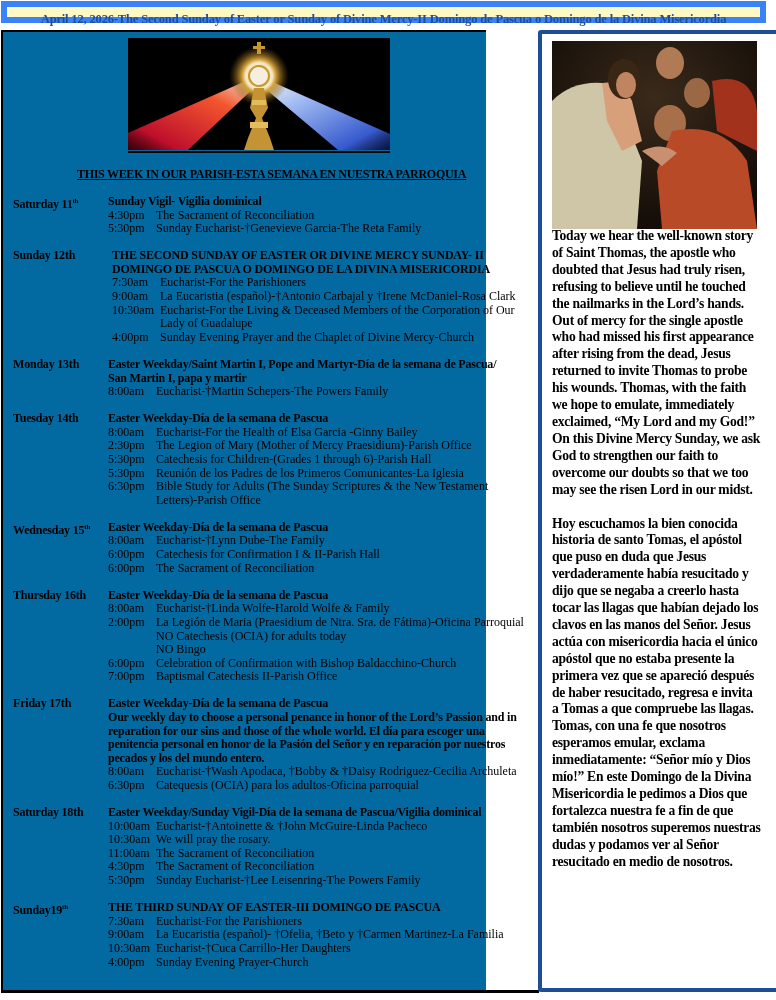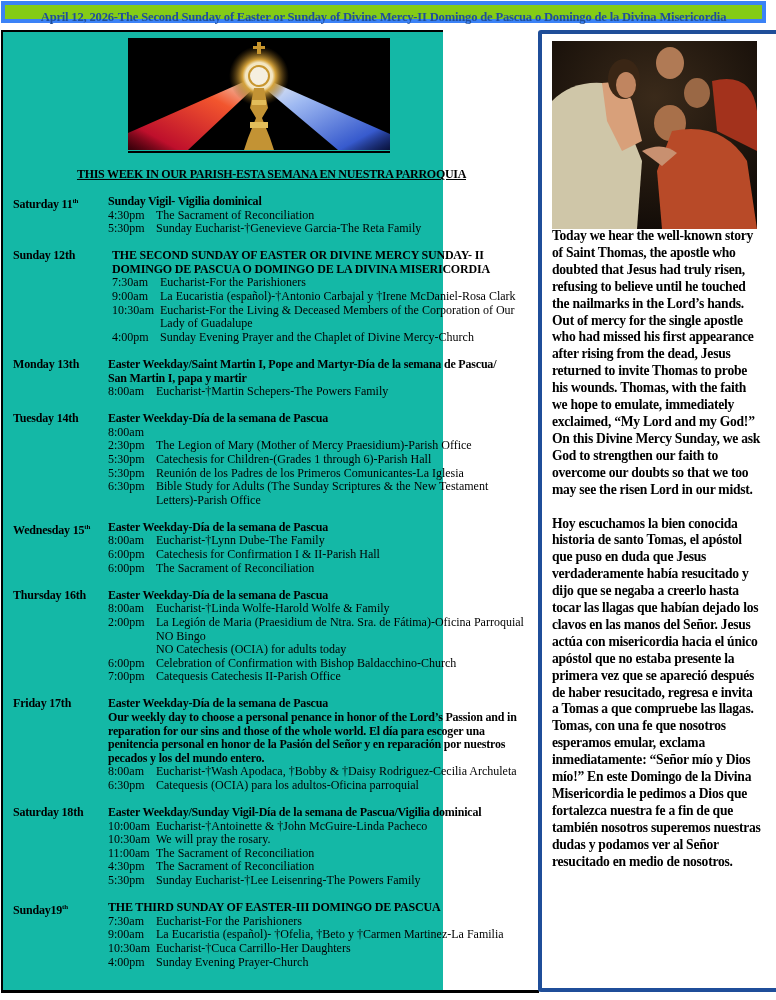--- a/index.html
+++ b/index.html
@@ -1,25 +1,25 @@
 <!DOCTYPE html>
 <html><head>
 <meta charset="utf-8">
 <style>
   html, body { margin: 0; padding: 0; background: #ffffff; }
   body { width: 776px; height: 1000px; position: relative; overflow: hidden;
          font-family: "Liberation Serif", "DejaVu Serif", serif; color: #000; }
 
   .header-bar { position: absolute; left: 1px; top: 1px; width: 765px; height: 22px;
-                border: 4px solid #3b82f6; box-sizing: border-box; background: #84cc16; }
+                border: 6px solid #3b82f6; box-sizing: border-box; background: #fef9c3; }
   .header-title { position: absolute; left: 0; right: 0; top: 5px; text-align: center;
                   font-weight: bold; font-size: 12.6px; color: #1f4e9a; letter-spacing: -0.2px; white-space: nowrap; }
 
-  .left-panel { position: absolute; left: 1px; top: 30px; width: 442px; height: 963px;
-                border: 2px solid #000; box-sizing: border-box; background: #14b8a6; border-right: none; }
+  .left-panel { position: absolute; left: 1px; top: 30px; width: 485px; height: 963px;
+                border: 2px solid #000; box-sizing: border-box; background: #0369a1; border-right: none; }
   .left-panel-bottom { position: absolute; left: 1px; top: 990px; width: 538px; height: 3px; background:#000; }
 
   .banner-image { position: absolute; left: 125px; top: 6px; width: 262px; height: 112px;
                   background: #000; overflow: hidden; }
   .banner-rule { position: absolute; left: 125px; top: 119px; width: 262px; height: 2px; background: #000; }
 
   .section-heading { position: absolute; left: 0; width: 537px; top: 135px; text-align: center;
                      font-weight: bold; font-size: 12px; text-decoration: underline; letter-spacing: -0.3px; }
 
   .schedule { position: absolute; left: 10px; top: 163px; width: 520px; font-size: 12px; line-height: 13.6px; }
@@ -137,20 +137,21 @@
           </div>
       </div>
     </div>
 
     <div class="day-block">
       <div class="day-label"><span>Tuesday 14th</span></div>
       <div class="day-body">
         <div class="day-title">Easter Weekday-Día de la semana de Pascua</div>
         <div class="event">
             <span class="event-time">8:00am</span>
+            <span class="event-desc">Eucharist-For the Health of Elsa Garcia -Ginny Bailey</span>
           </div>
         <div class="event">
             <span class="event-time">2:30pm</span>
             <span class="event-desc">The Legion of Mary (Mother of Mercy Praesidium)-Parish Office</span>
           </div>
         <div class="event">
             <span class="event-time">5:30pm</span>
             <span class="event-desc">Catechesis for Children-(Grades 1 through 6)-Parish Hall</span>
           </div>
         <div class="event">
@@ -190,33 +191,33 @@
         <div class="event">
             <span class="event-time">8:00am</span>
             <span class="event-desc">Eucharist-†Linda Wolfe-Harold Wolfe &amp; Family</span>
           </div>
         <div class="event">
             <span class="event-time">2:00pm</span>
             <span class="event-desc">La Legión de Maria (Praesidium de Ntra. Sra. de Fátima)-Oficina Parroquial</span>
           </div>
         <div class="event">
             <span class="event-time"></span>
+            <span class="event-desc">NO Catechesis (OCIA) for adults today</span>
+          </div>
+        <div class="event">
+            <span class="event-time"></span>
             <span class="event-desc">NO Bingo</span>
-          </div>
-        <div class="event">
-            <span class="event-time"></span>
-            <span class="event-desc">NO Catechesis (OCIA) for adults today</span>
           </div>
         <div class="event">
             <span class="event-time">6:00pm</span>
             <span class="event-desc">Celebration of Confirmation with Bishop Baldacchino-Church</span>
           </div>
         <div class="event">
             <span class="event-time">7:00pm</span>
-            <span class="event-desc">Catequesis Catechesis II-Parish Office</span>
+            <span class="event-desc">Baptismal Catechesis II-Parish Office</span>
           </div>
       </div>
     </div>
 
     <div class="day-block">
       <div class="day-label"><span>Friday 17th</span></div>
       <div class="day-body">
         <div class="day-title">Easter Weekday-Día de la semana de Pascua</div>
         <div class="day-note" style="width:415px">Our weekly day to choose a personal penance in honor of the Lord’s Passion and in reparation for our sins and those of the whole world.  El día para escoger una penitencia personal en honor de la Pasión del Señor y en reparación por nuestros pecados y los del mundo entero.</div>
         <div class="event">

